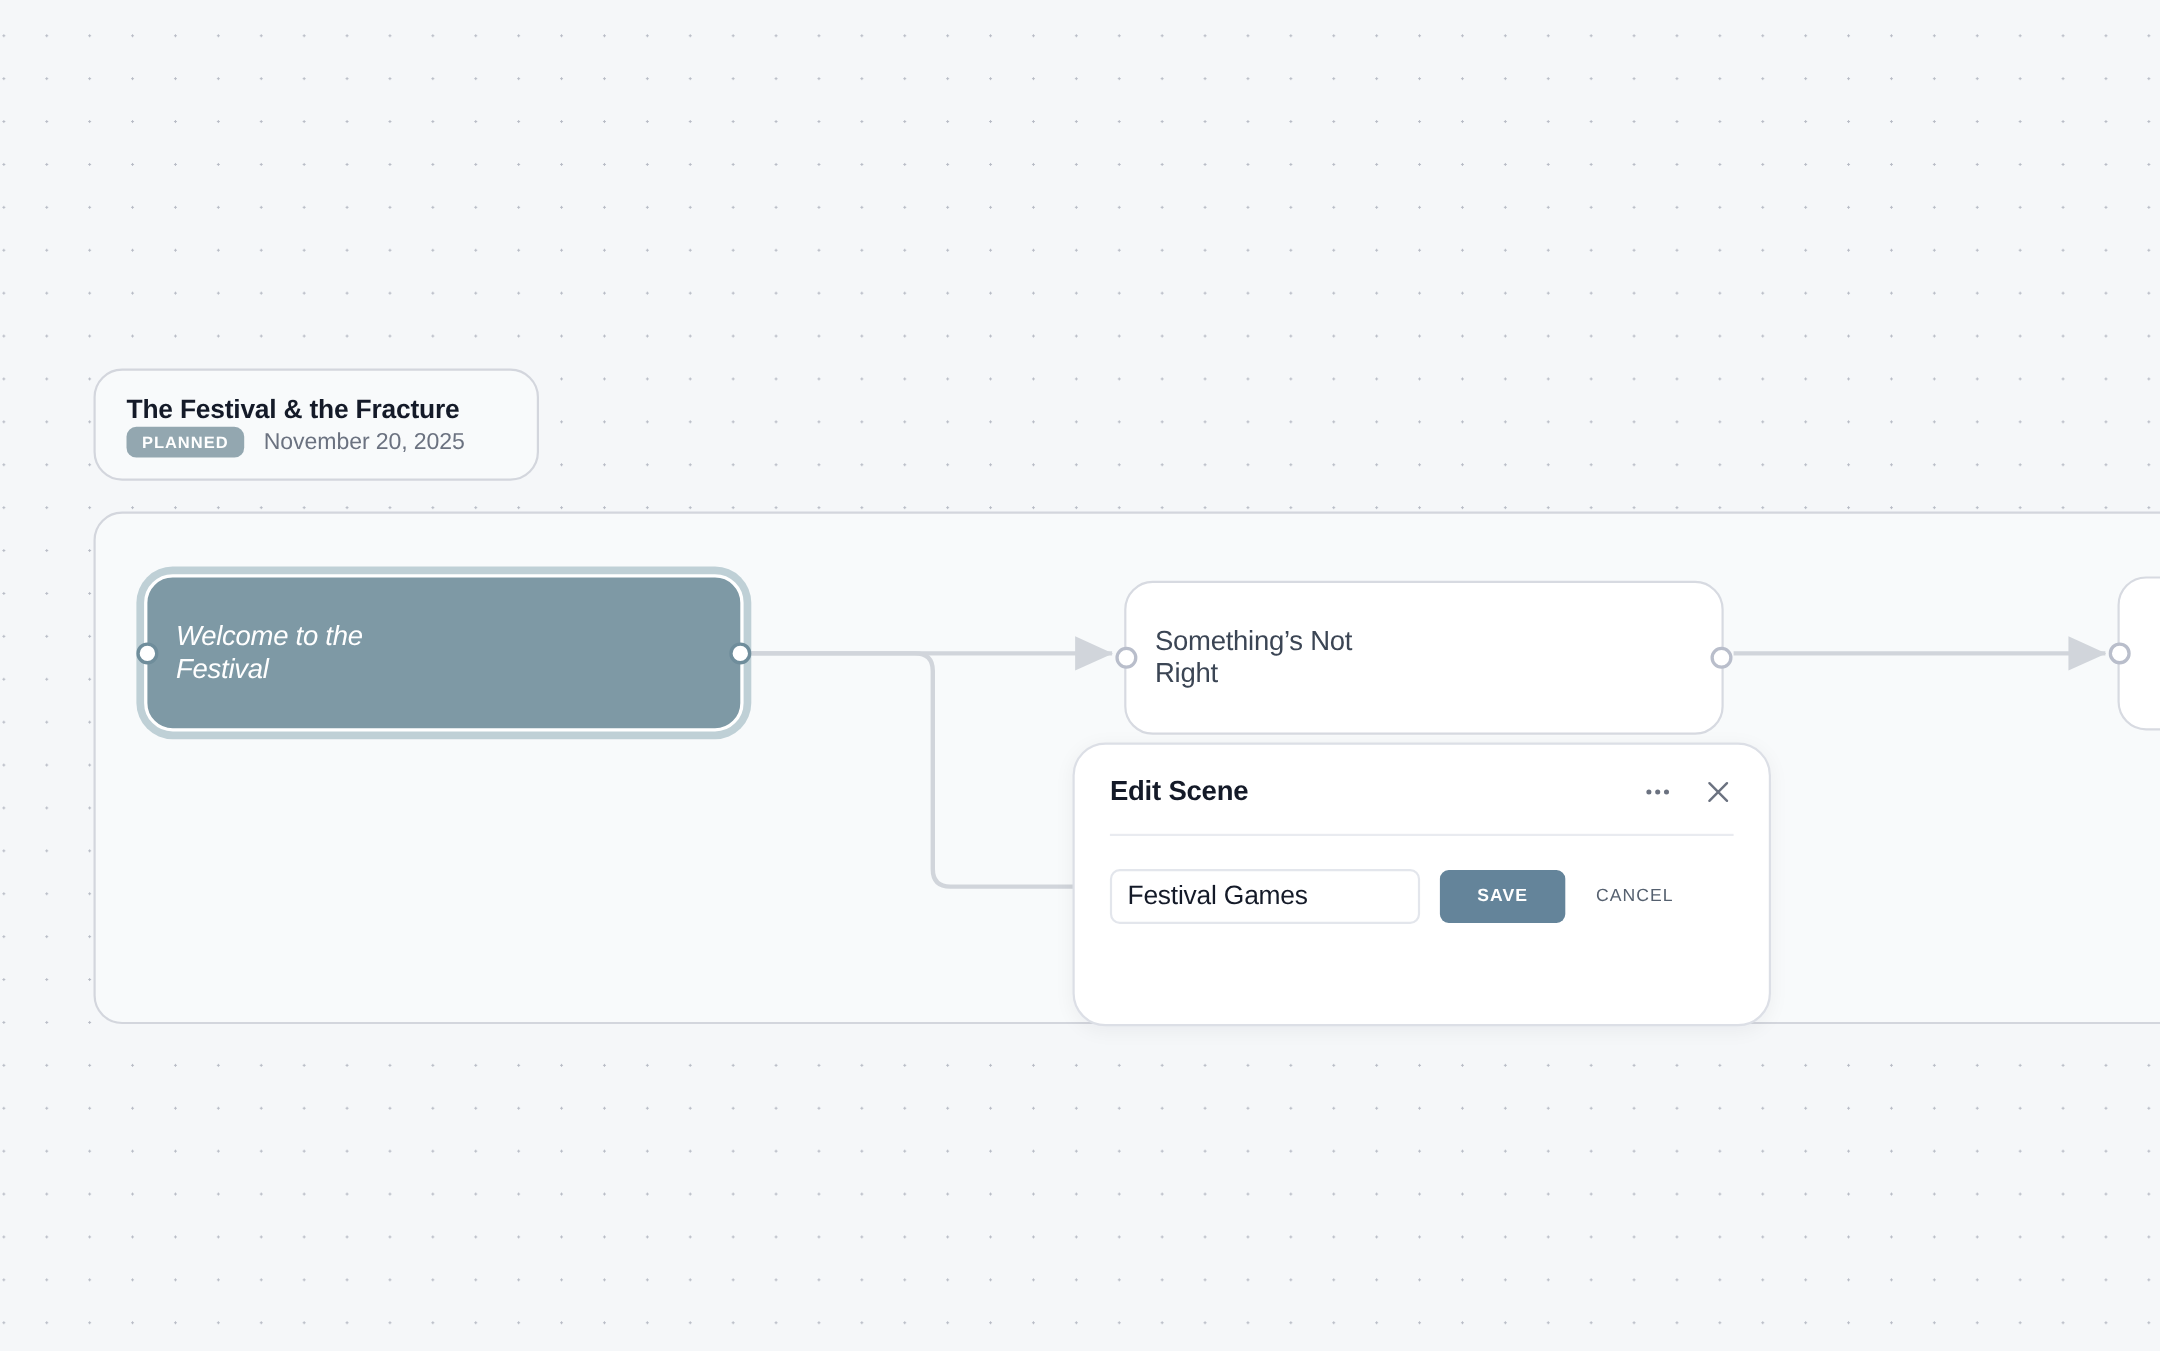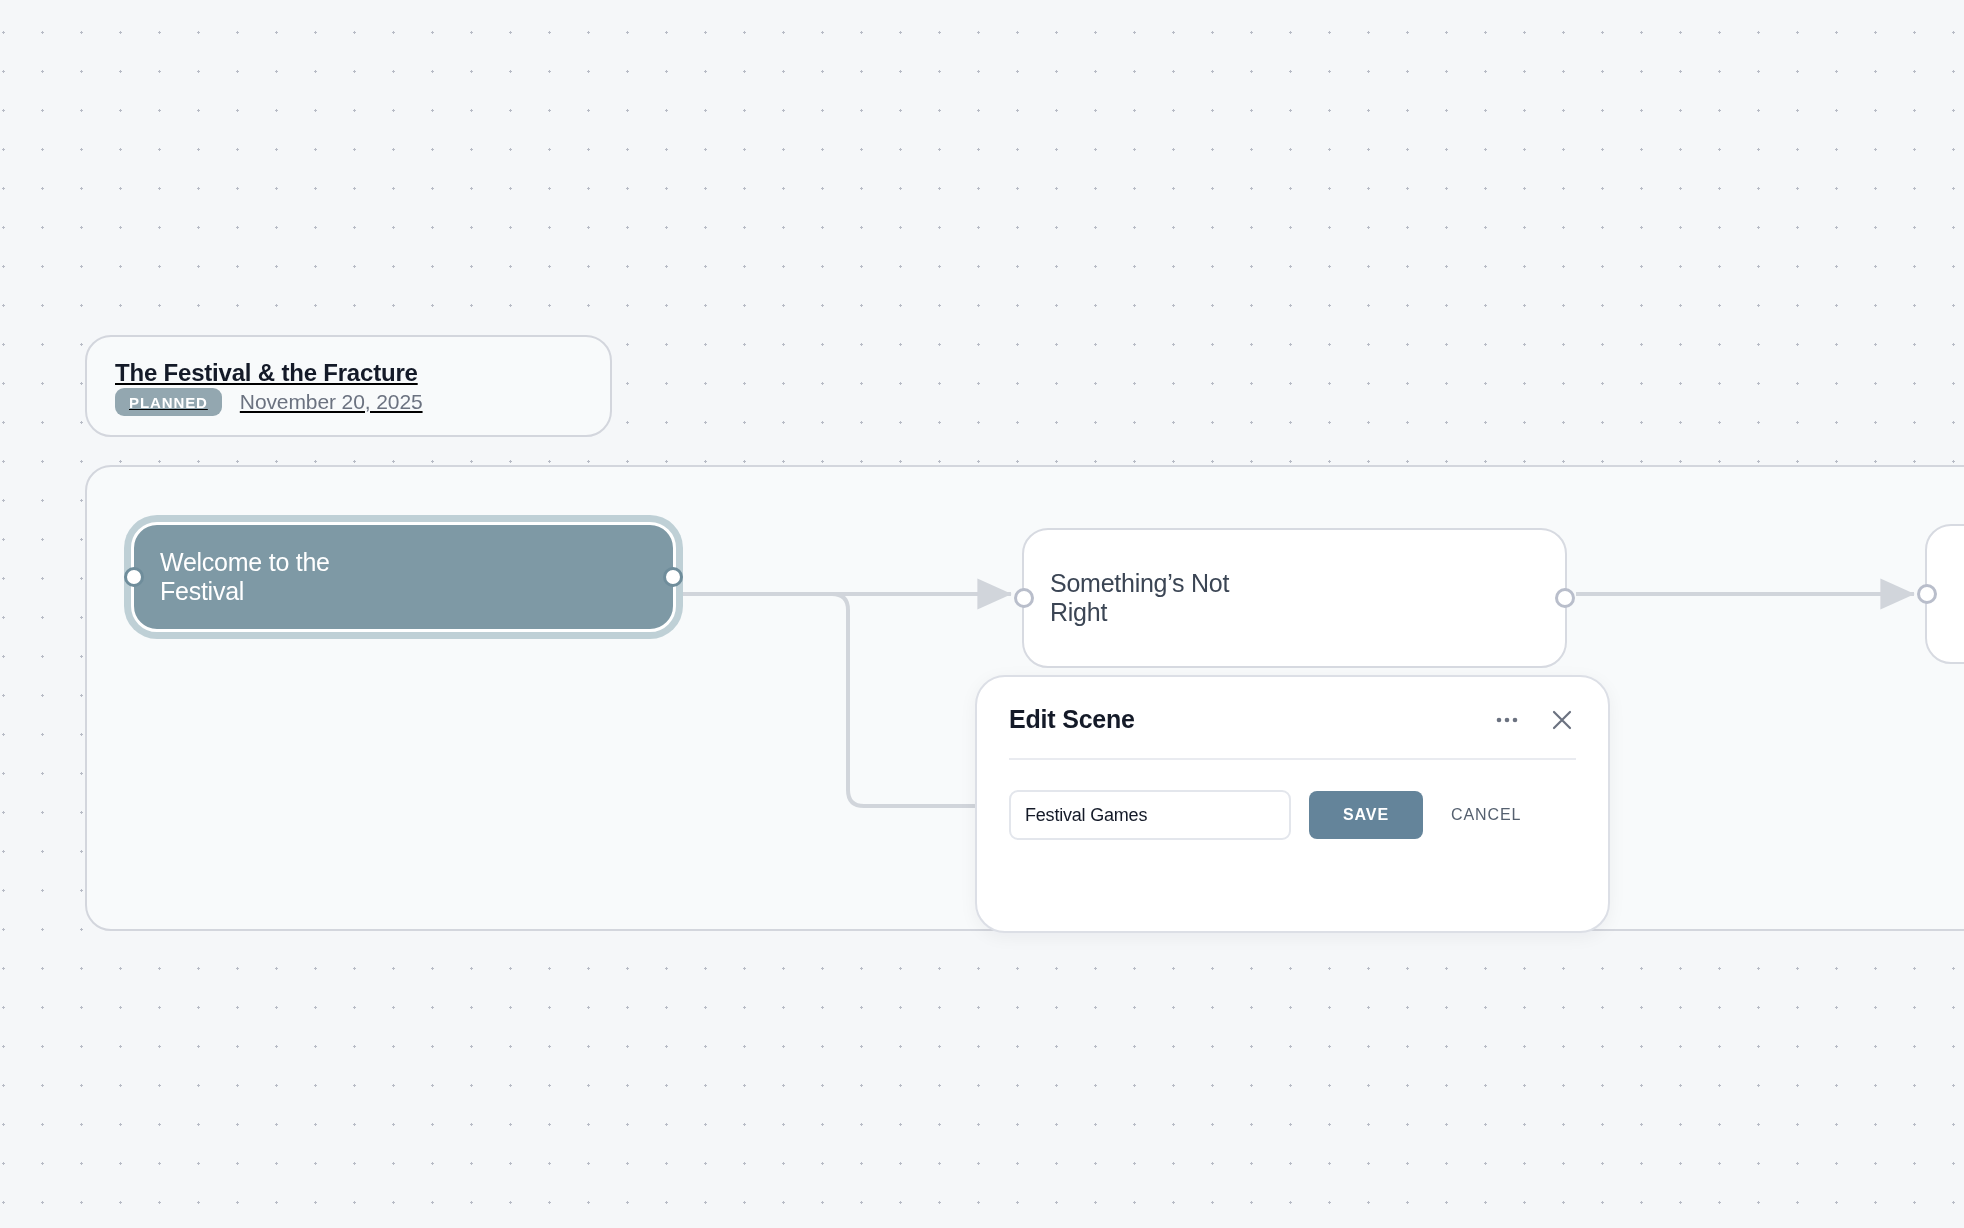--- a/index.html
+++ b/index.html
@@ -26,27 +26,26 @@
     background-size: 39px 39px;
     background-position: 23px 13px;
     overflow: hidden;
   }
 
   
   #title-card {
     position: absolute;
     left: 85px;
     top: 335px;
-    width: 527px;
+    width: 405px;
     height: 102px;
     background: #f8fafb;
     border: 2px solid #d3d6dd;
     border-radius: 26px;
     padding: 22px 28px 0 28px;
-    text-decoration: underline;
   }
   #title-card .story-title {
     font-size: 24px;
     font-weight: 700;
     color: #141a28;
     letter-spacing: -0.2px;
     line-height: 1.2;
   }
   #title-card .meta-row {
     display: flex;
@@ -189,21 +188,21 @@
     display: flex;
     align-items: center;
     gap: 18px;
   }
   #scene-name-input {
     width: 282px;
     height: 50px;
     border: 2px solid #e3e6ec;
     border-radius: 9px;
     font-family: "Liberation Sans", sans-serif;
-    font-size: 18px;
+    font-size: 24px;
     color: #141a28;
     padding: 0 14px;
     background: #ffffff;
     outline: none;
     letter-spacing: -0.2px;
   }
   #save-button {
     height: 48px;
     padding: 0 34px;
     background: #64849a;
@@ -250,21 +249,21 @@
       </marker>
     </defs>
 
     <path d="M 676 594 L 1011 594" fill="none" stroke="#d1d5db" stroke-width="4" marker-end="url(#arrow)"></path>
 
     <path d="M 676 594 L 832 594 Q 848 594 848 610 L 848 790 Q 848 806 864 806 L 1010 806" fill="none" stroke="#d1d5db" stroke-width="4"></path>
 
     <path d="M 1576 594 L 1914 594" fill="none" stroke="#d1d5db" stroke-width="4" marker-end="url(#arrow)"></path>
   </svg>
 
-  <div class="node selected" style="left:131px; top:522px; width:545px; height:110px;">
+  <div class="node selected" style="left:131px; top:522px; width:545px; height:143px;font-style:italic;">
     <span class="node-label">Welcome to the
 Festival</span>
     <span class="port left"></span>
     <span class="port right"></span>
   </div>
 
   <div class="node plain" style="left:1022px; top:528px; width:545px; height:140px;">
     <span class="node-label">Something’s Not
 Right</span>
     <span class="port left"></span>

